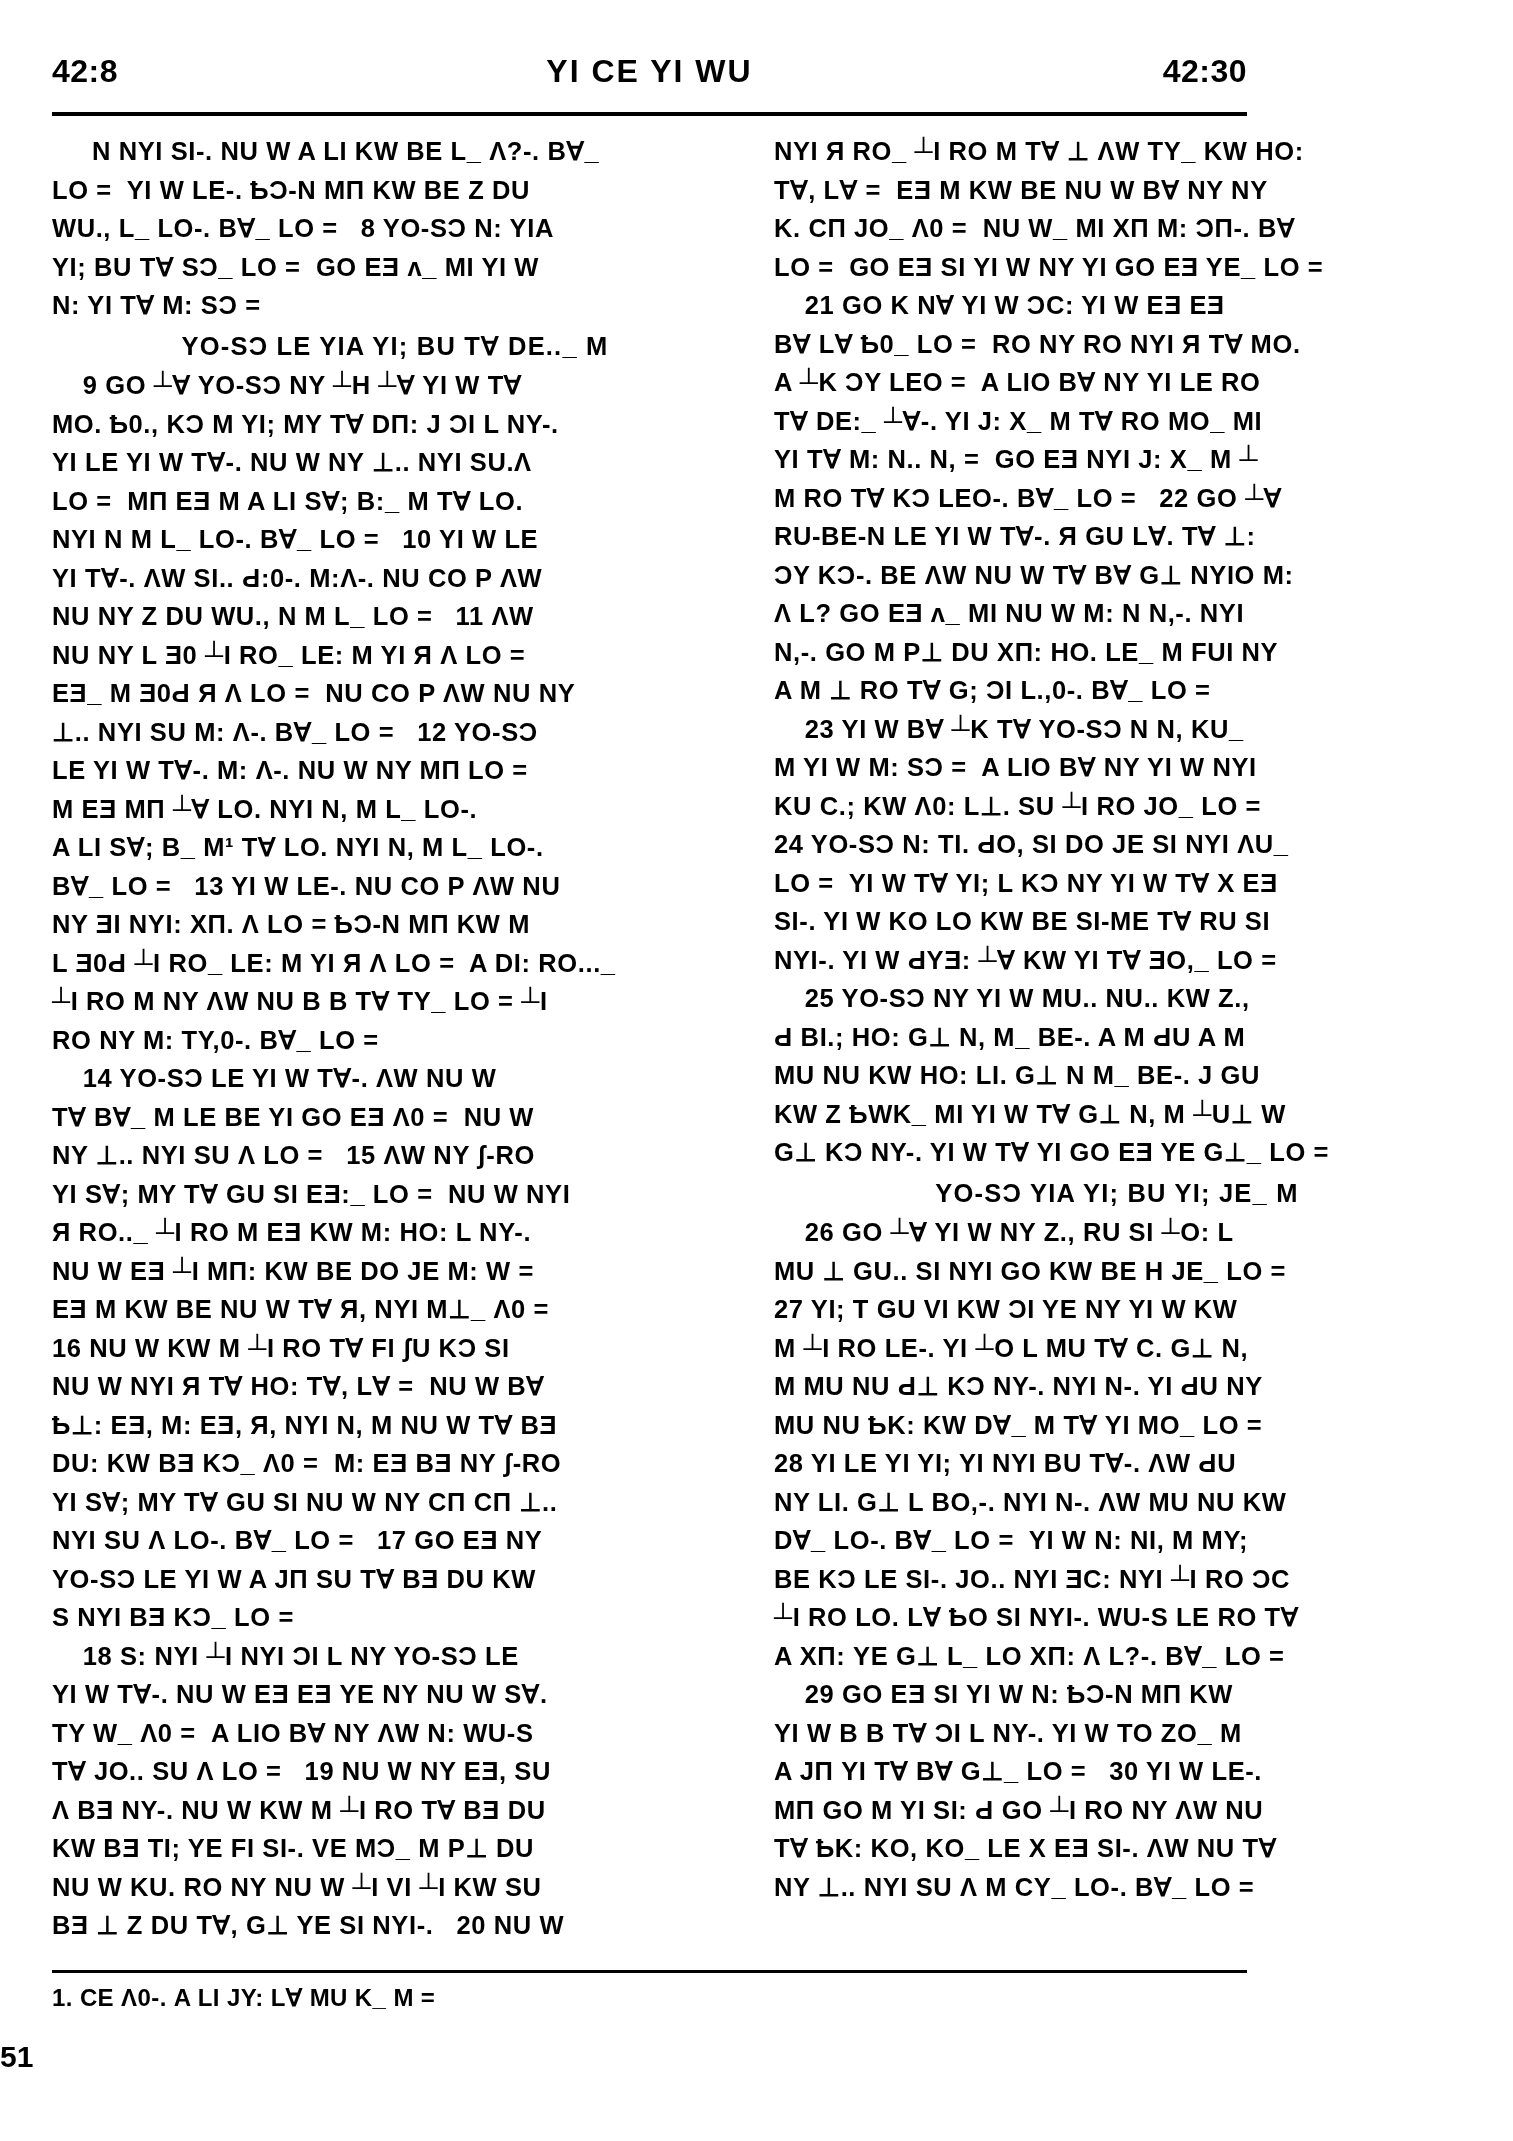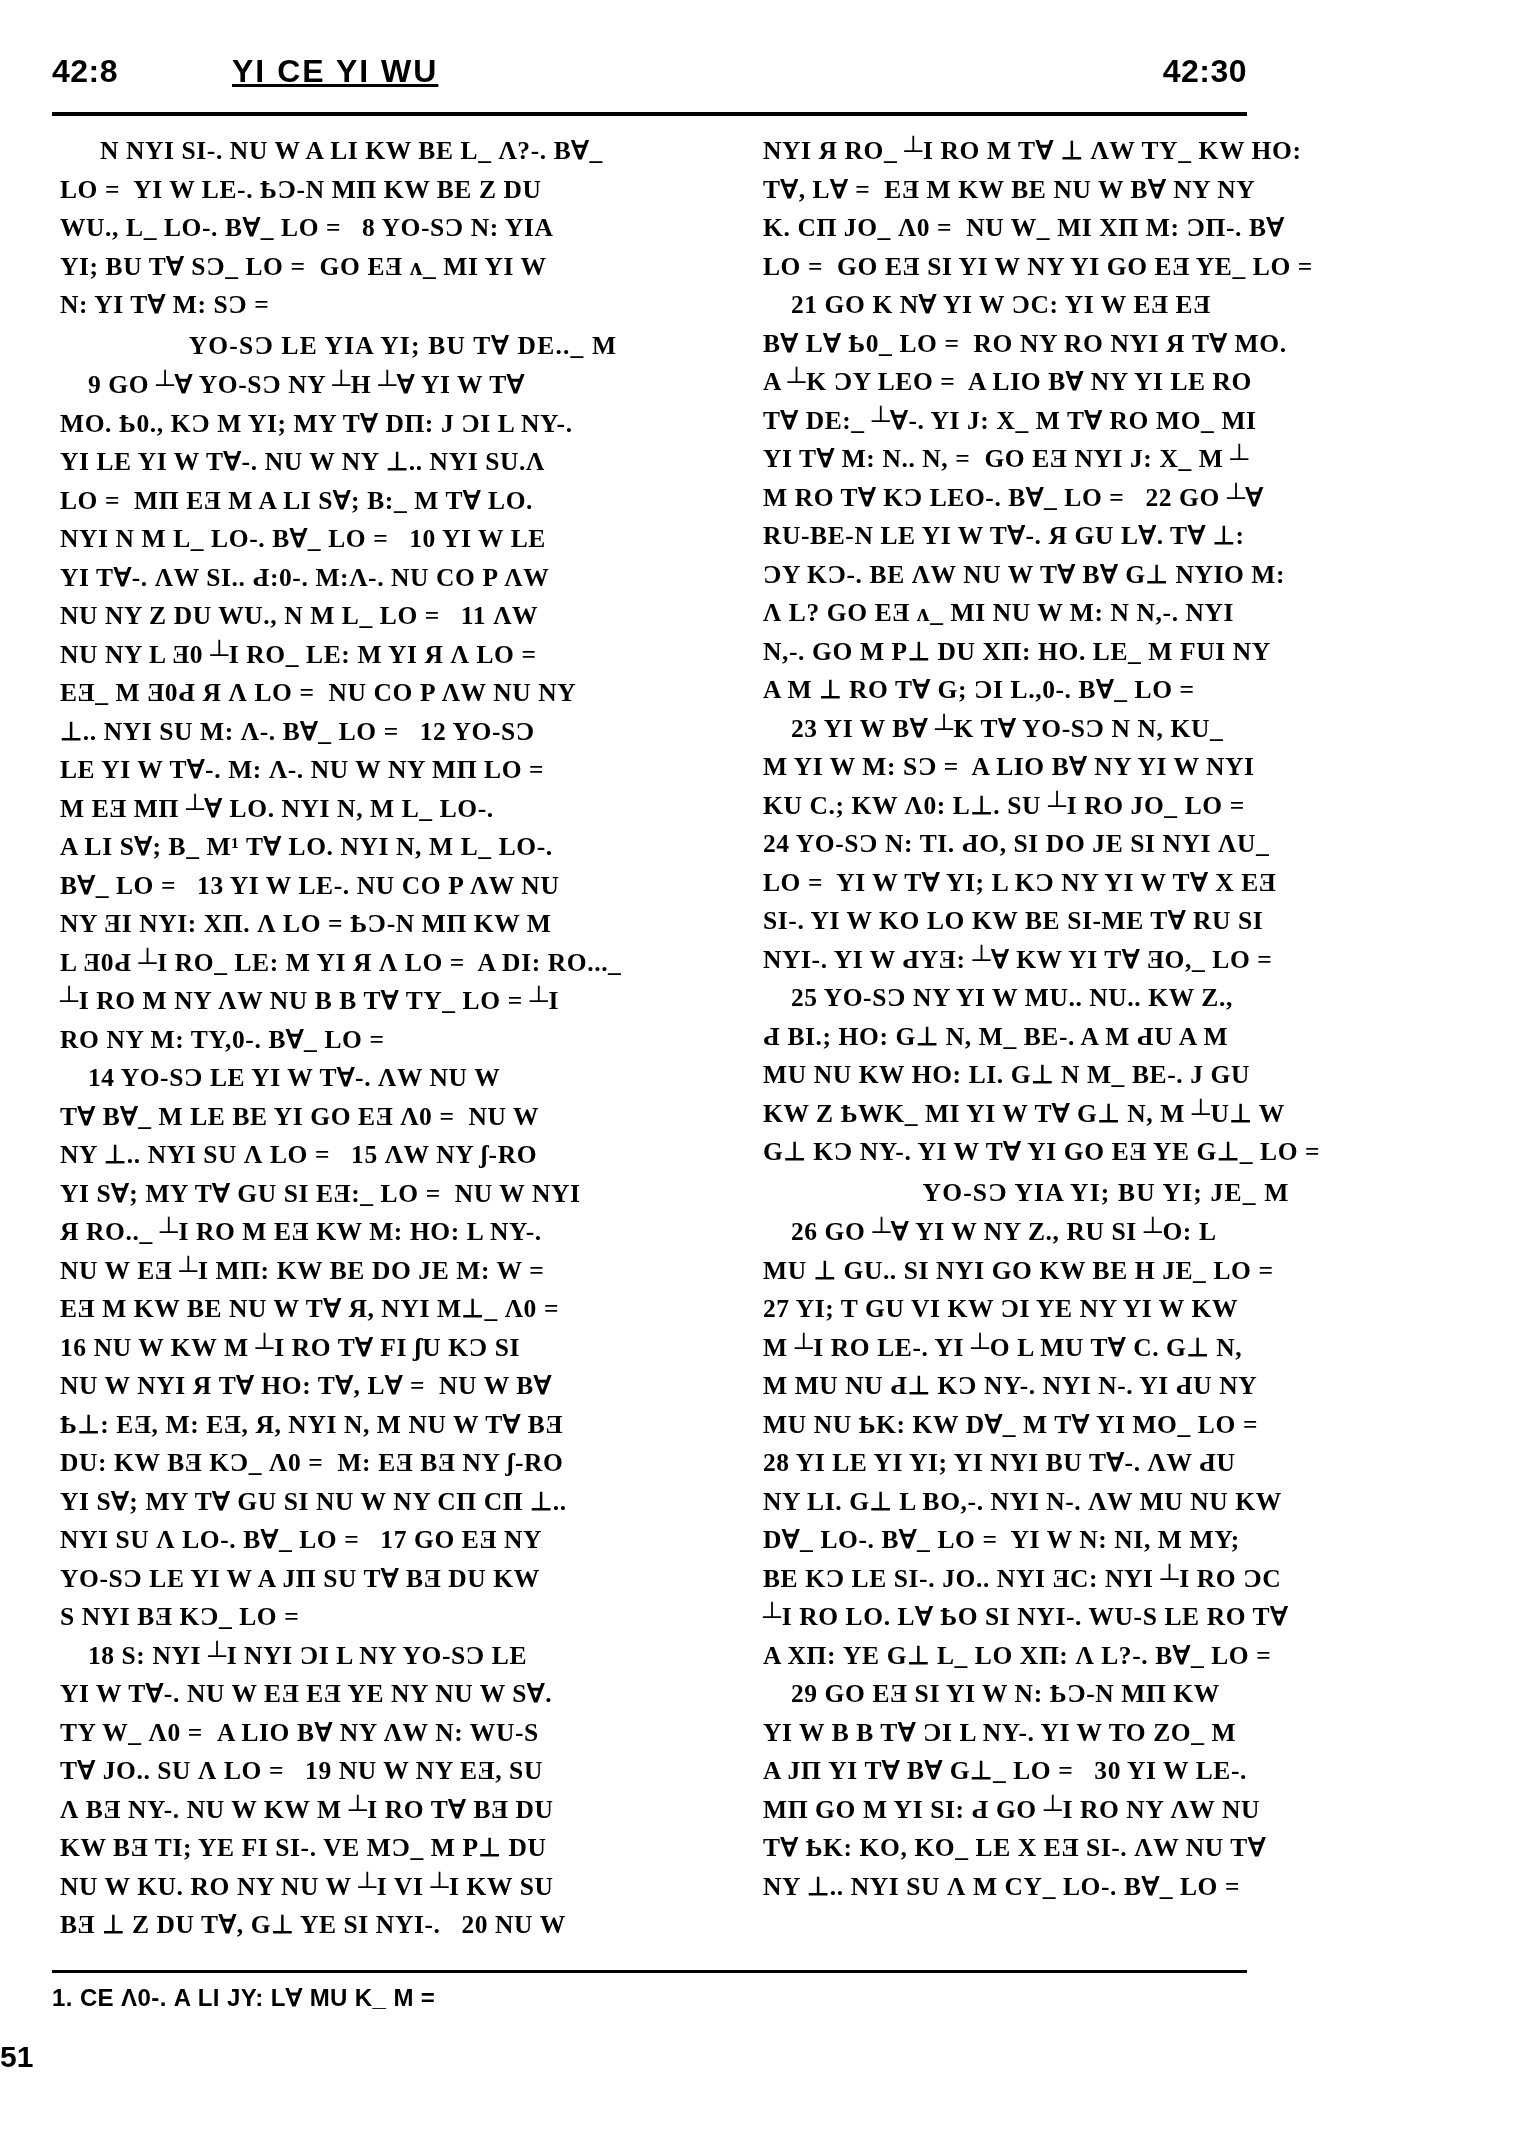--- a/index.html
+++ b/index.html
@@ -30,22 +30,22 @@
     height: 46px;
     display: flex;
     align-items: center;
     justify-content: space-between;
     font-weight: bold;
     font-size: 32px;
     letter-spacing: 0.5px;
   }
   .header .hdr-center {
     flex: 1;
+    text-align: center;
     letter-spacing: 2px;
-    text-decoration: underline;
   }
   .header .hdr-left, .header .hdr-right {
     width: 180px;
   }
   .header .hdr-right { text-align: right; }
   .rule {
     position: absolute;
     left: 52px;
     right: 52px;
     top: 112px;
@@ -55,27 +55,26 @@
   .rule-bottom {
     position: absolute;
     left: 52px;
     right: 52px;
     top: 1970px;
     height: 3px;
     background: #000000;
   }
   .columns {
     position: absolute;
-    left: 60px;
+    left: 52px;
     top: 132px;
     width: 1409px;
     height: 1820px;
     display: flex;
-    gap: 17px;
-    font-family: Liberation Serif, serif;
+    gap: 36px;
   }
   .col {
     width: 686px;
     font-size: 25.5px;
     line-height: 38.5px;
     letter-spacing: 0.6px;
     font-weight: bold;
   }
   .col p {
     margin: 0;

